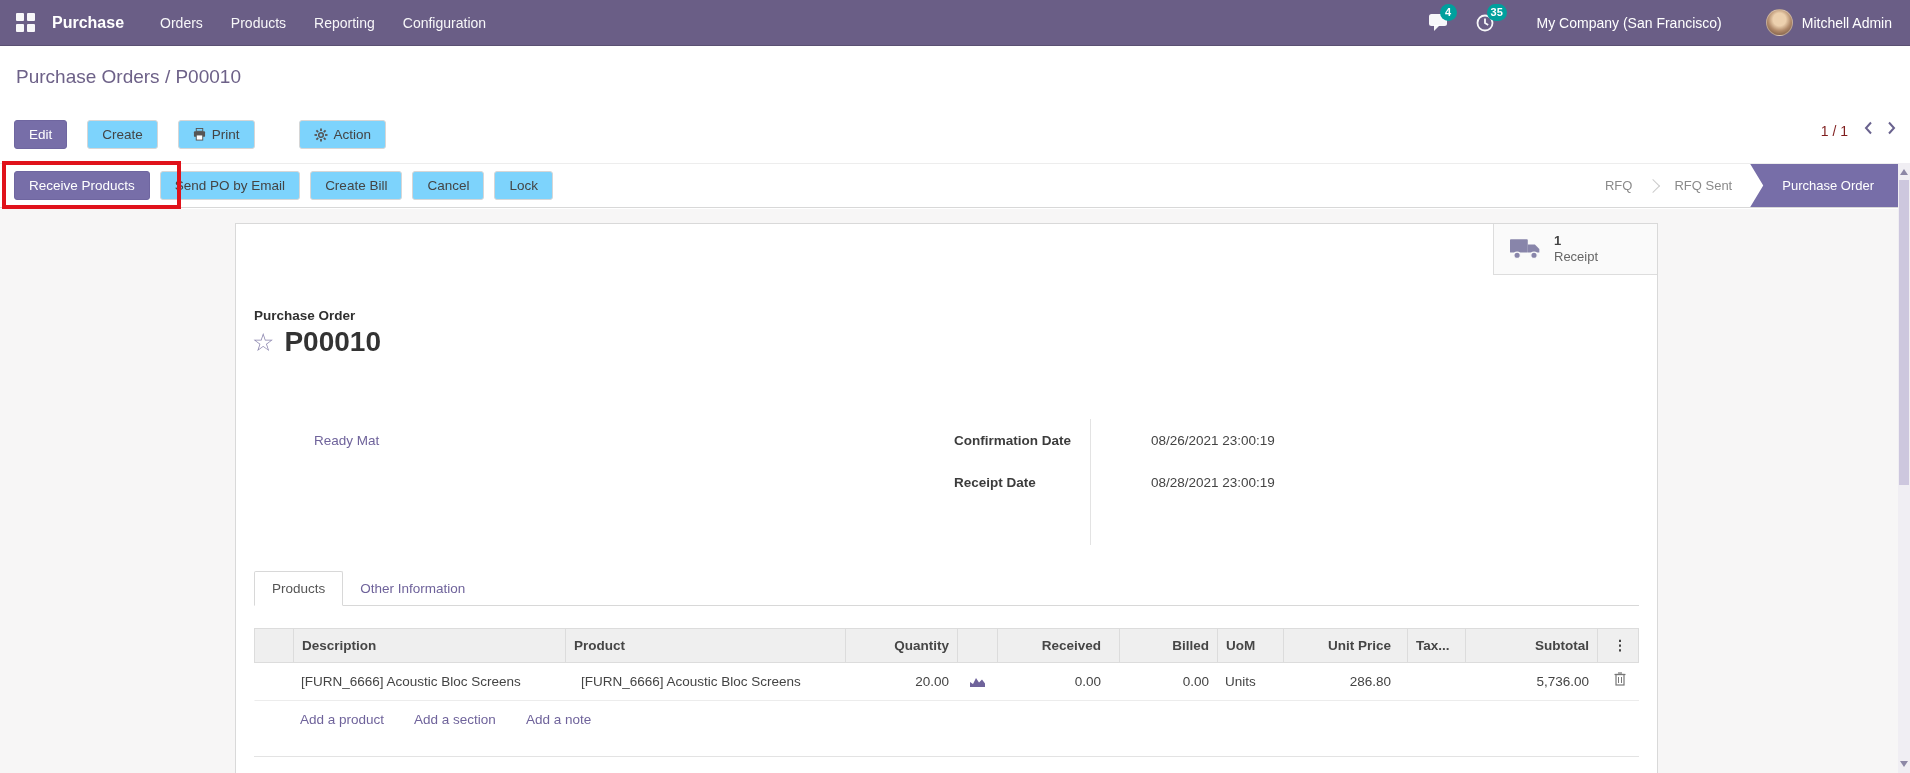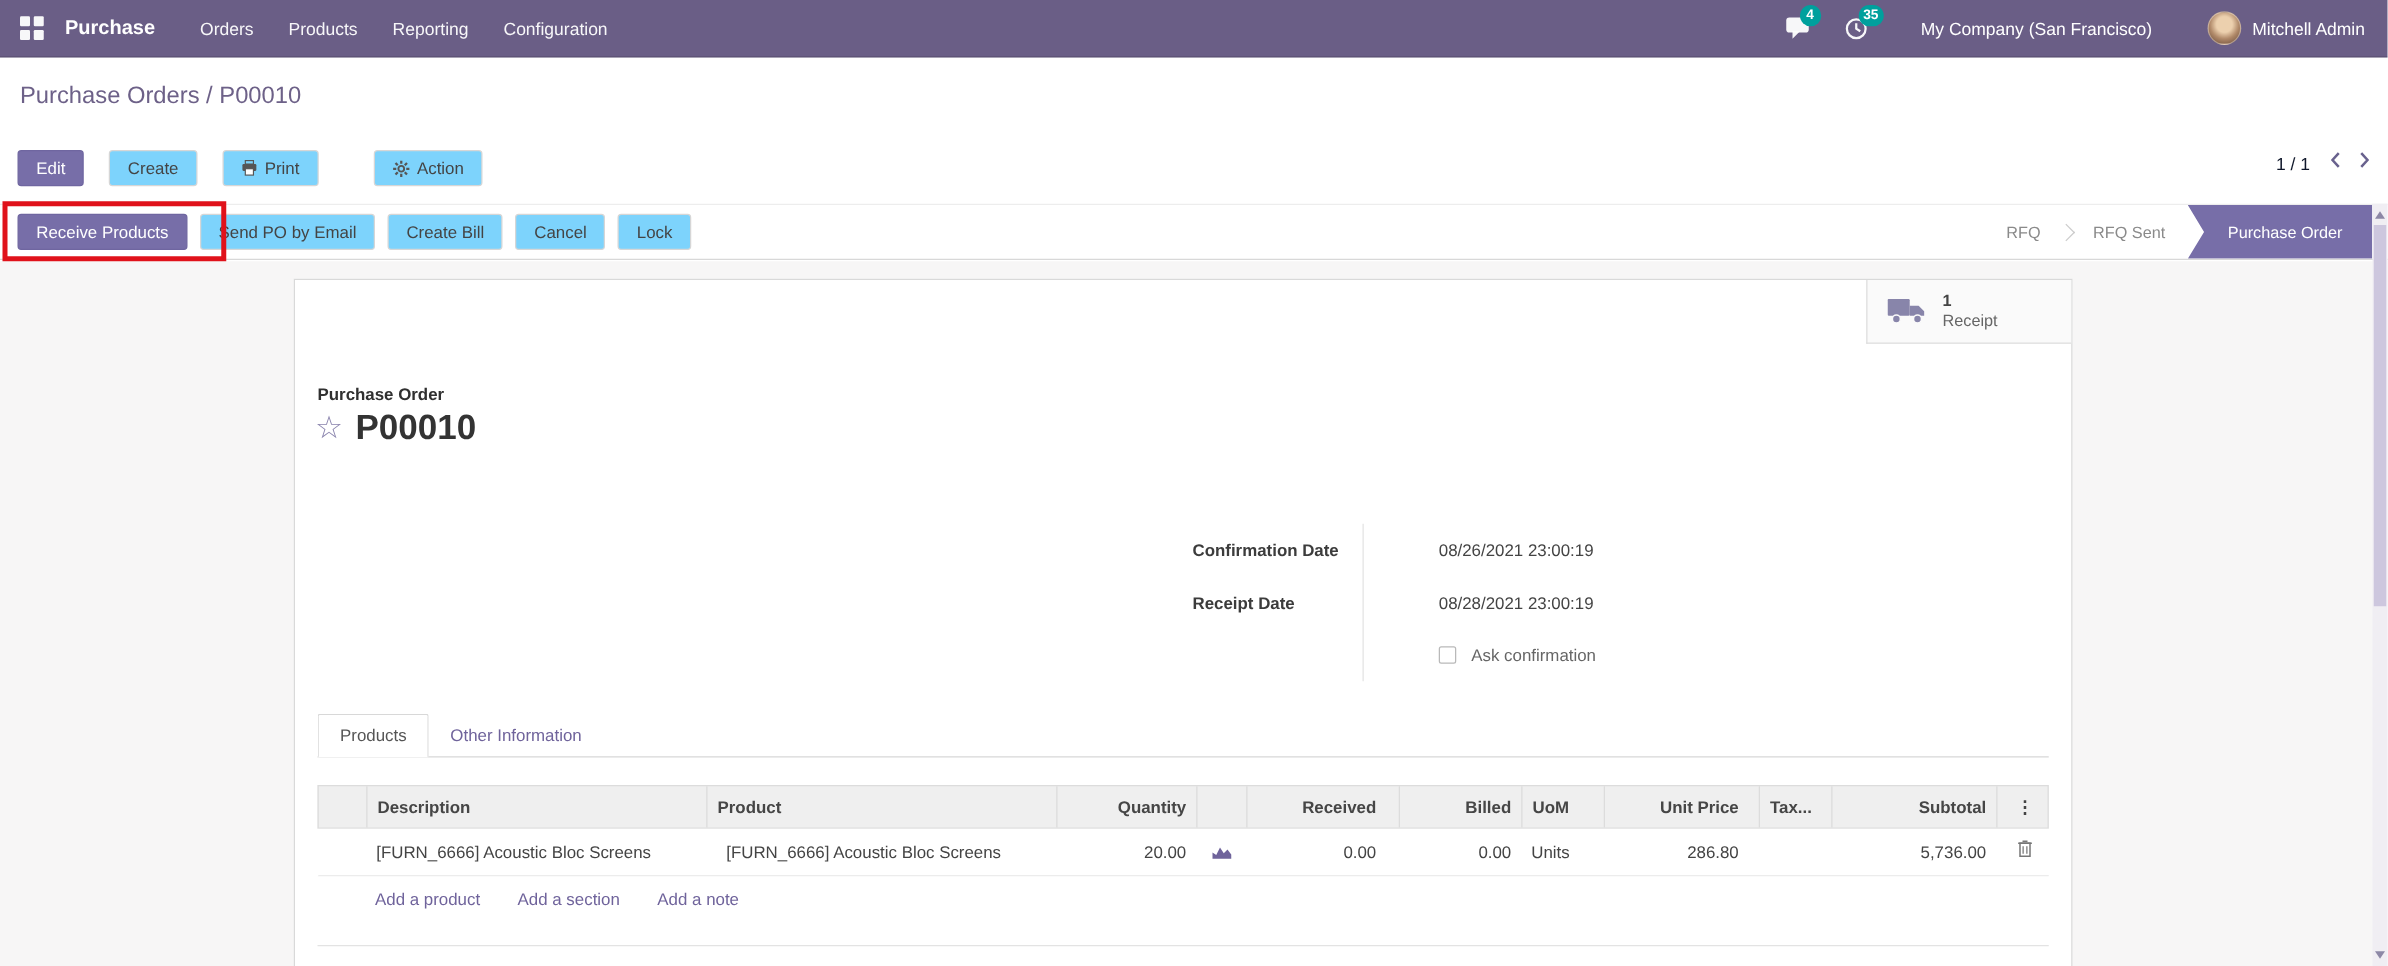--- a/index.html
+++ b/index.html
@@ -29,21 +29,21 @@
 
   
   .breadcrumb { position: absolute; top: 66px; left: 16px; font-size: 19px;
     color: #6d6188; cursor: pointer; z-index: 5; }
   .cp-buttons { position: absolute; top: 120px; left: 14px; display: flex; gap: 20px; z-index: 5; }
   .btn { font-family: "Liberation Sans", sans-serif; font-size: 13.5px; color: #444;
     background: #7dd3fc; border: 1px solid #d6d6d6; border-radius: 3px;
     padding: 6px 14px; cursor: pointer; display: inline-flex; align-items: center; gap: 6px; white-space: nowrap; }
   .btn-primary { background: #776ea8; border-color: #6f66a0; color: #fff; }
   .btn-action { margin-left: 24px; }
-  .pager { position: absolute; top: 123px; right: 62px; font-size: 14px; color: #0f172a; z-index: 5; }
+  .pager { position: absolute; top: 123px; right: 62px; font-size: 14px; color: #7f1d1d; z-index: 5; }
   .pager-arrows { position: absolute; top: 121px; right: 14px; display: flex; gap: 14px; z-index: 5; }
   .pager-arrows svg { cursor: pointer; }
 
   
   .statusbar { position: absolute; top: 163px; left: 0; right: 0; height: 45px;
     background: #fff; border-top: 1px solid #ededed; border-bottom: 1px solid #d8d8d8;
     display: flex; align-items: center; padding-left: 14px; z-index: 10; }
   .status-buttons { display: flex; gap: 10px; align-items: flex-start; }
   .annotation-box { position: absolute; left: 2px; top: -3px; width: 179px; height: 48px;
     border: 4px solid #e0121b; z-index: 40; pointer-events: none; }
@@ -257,43 +257,50 @@
       </div>
     </div>
 
     <div class="doc-type">Purchase Order</div>
     <div class="doc-row">
       <span class="star">☆</span>
       <span class="doc-name">P00010</span>
     </div>
 
     <div class="group group-left">
+      <div class="g-values">
+        <div class="g-row">
+            <span class="g-value g-link">Ready Mat</span>
+          </div>
+        <div class="g-row">
+            <span class="g-value"></span>
+          </div>
+        <div class="g-row">
+            <span class="g-value"></span>
+          </div>
+      </div>
     </div>
 
     <div class="group group-right">
       <div class="g-labels">
         <div class="g-row">
             <span class="g-label">Confirmation Date</span>
           </div>
         <div class="g-row">
             <span class="g-label">Receipt Date</span>
           </div>
         <div class="g-row"></div>
       </div>
       <div class="g-values">
         <div class="g-row">
             <span class="g-value">08/26/2021 23:00:19</span>
           </div>
         <div class="g-row">
             <span class="g-value">08/28/2021 23:00:19</span>
           </div>
-        <div class="g-row">
-          <span class="checkbox"></span>
-          <span class="check-label">Ask confirmation</span>
-        </div>
       </div>
     </div>
 
     <div class="tabs">
       <div class="tab tab-active">Products</div>
       <div class="tab tab-inactive">Other Information</div>
     </div>
 
     <div class="po-table">
       <div class="t-head">

